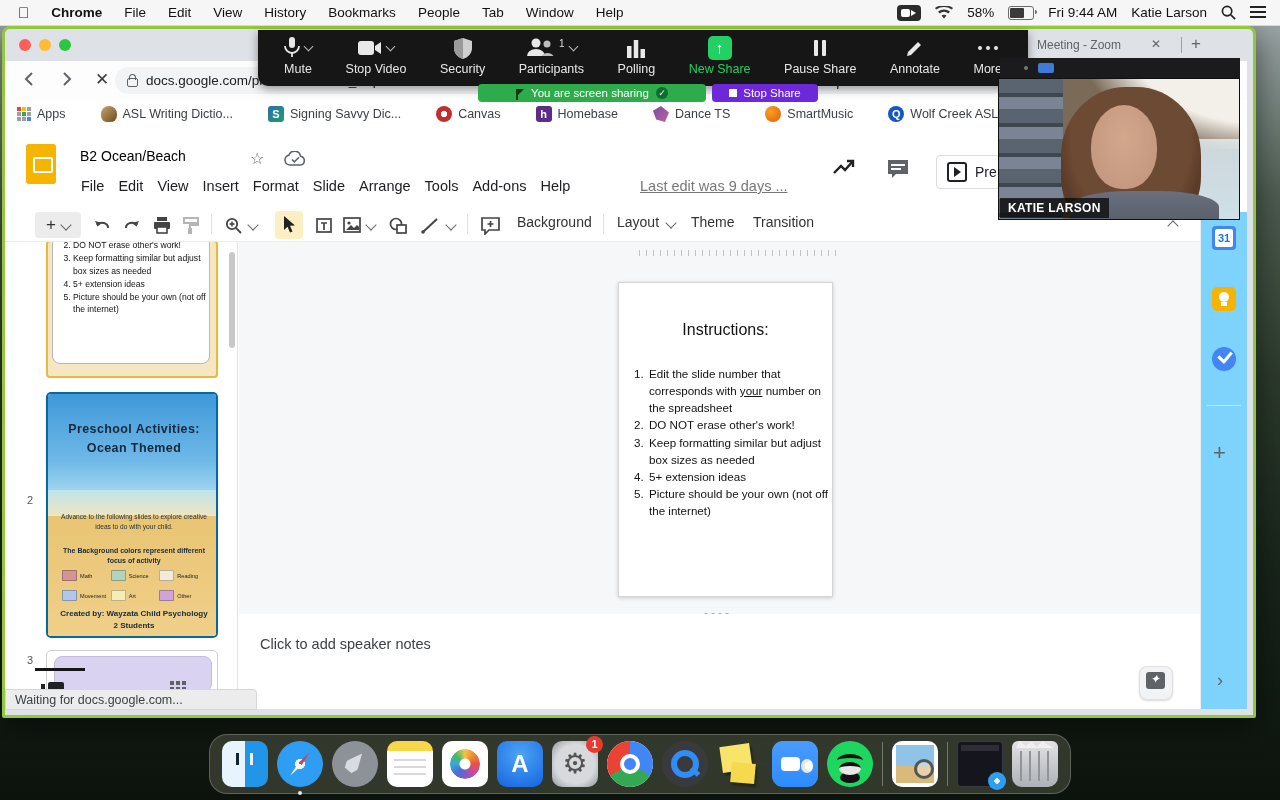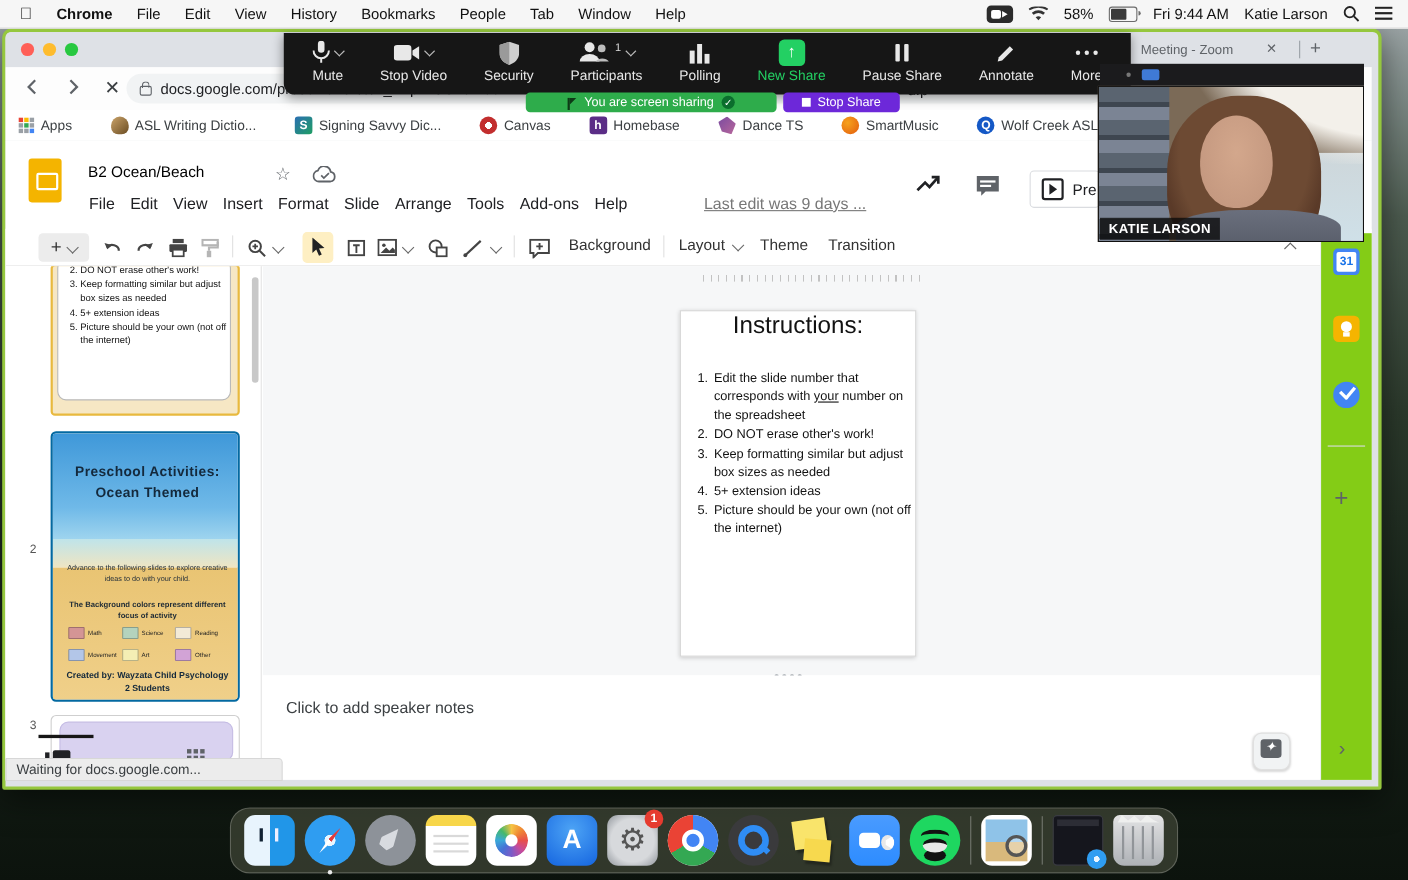--- a/index.html
+++ b/index.html
@@ -100,36 +100,36 @@
   .t2-lbl{font-size:5.6px;color:#222;}
   .t2-credit{left:10px;top:214px;width:152px;text-align:center;font-size:8px;font-weight:bold;color:#14293c;line-height:1.5;}
   #thumb3{left:41px;top:408px;width:172px;height:40px;background:#fff;border:1px solid #cfcfcf;border-radius:5px 5px 0 0;box-sizing:border-box;}
   #thumb3-box{left:7px;top:5px;width:156px;height:34px;background:#d9d2f0;border:1px solid #c5bce4;border-radius:8px;}
   #strip-scroll{left:224px;top:10px;width:6px;height:96px;background:#c8c8c8;border-radius:3px;}
   #load-bar{left:35px;top:426px;width:50px;height:3px;background:#161616;}
   
   #canvas{left:239px;top:242px;width:961px;height:372px;background:#f6f7f8;}
   #ruler{left:400px;top:8px;width:200px;height:6px;background:repeating-linear-gradient(90deg,#c2c2c2 0 1px,transparent 1px 7px);}
   #main-slide{left:379px;top:40px;width:215px;height:315px;background:#fff;border:1px solid #d5d5d5;box-shadow:0 1px 4px rgba(0,0,0,.18);box-sizing:border-box;}
-  #slide-heading{text-align:center;font-size:22px;color:#121212;}
+  #slide-heading{margin-top:38px;text-align:center;font-size:16px;color:#121212;}
   #main-slide ol{margin:26px 0 0 0;padding-left:28px;font-size:11.6px;line-height:1.48;color:#121212;}
   #main-slide ol li{padding-left:2px;}
   .u{text-decoration:underline;}
   #notes-handle{left:465px;top:371px;width:26px;height:4px;display:flex;gap:3px;}
   #notes-handle i{width:4px;height:4px;background:#9aa0a6;border-radius:50%;}
   
   #notes{left:239px;top:614px;width:961px;height:76px;background:#fff;}
   #notes-text{left:21px;top:22px;font-size:14.5px;color:#3c4043;}
   
   #view-film{left:48px;top:682px;width:16px;height:11px;background:#202124;border-radius:2px;}
   #view-film:before{content:"";position:absolute;left:-7px;top:2px;width:4px;height:7px;background:#202124;}
   #view-grid{left:170px;top:681px;display:grid;grid-template-columns:repeat(3,4px);grid-template-rows:repeat(2,4px);gap:2px;}
   #view-grid i{background:#5f6368;}
   
-  #sidebar{left:1200px;top:212px;width:47px;height:497px;background:#84cc16;border-left:1px solid #eceff1;box-sizing:border-box;}
+  #sidebar{left:1200px;top:212px;width:47px;height:497px;background:#7dd3fc;border-left:1px solid #eceff1;box-sizing:border-box;}
   .side-ico{left:11px;width:24px;height:24px;}
   #ico-cal{background:#4285f4;border-radius:4px;}
   #ico-cal:before{content:"";position:absolute;inset:3px;background:#fff;border-radius:2px;}
   #ico-cal span{position:absolute;inset:0;text-align:center;line-height:24px;font-size:11px;font-weight:bold;color:#1a73e8;}
   #ico-keep{background:#f5b400;border-radius:5px;}
   #ico-keep:before{content:"";position:absolute;left:7px;top:5px;width:10px;height:10px;background:#fff;border-radius:50%;}
   #ico-keep:after{content:"";position:absolute;left:9px;top:15px;width:6px;height:4px;background:#fff;}
   #ico-tasks{background:#4285f4;border-radius:50%;}
   #ico-tasks:before{content:"";position:absolute;left:5px;top:11px;width:9px;height:3px;background:#fff;transform:rotate(45deg);}
   #ico-tasks:after{content:"";position:absolute;left:9px;top:9px;width:13px;height:3px;background:#fff;transform:rotate(-50deg);}

